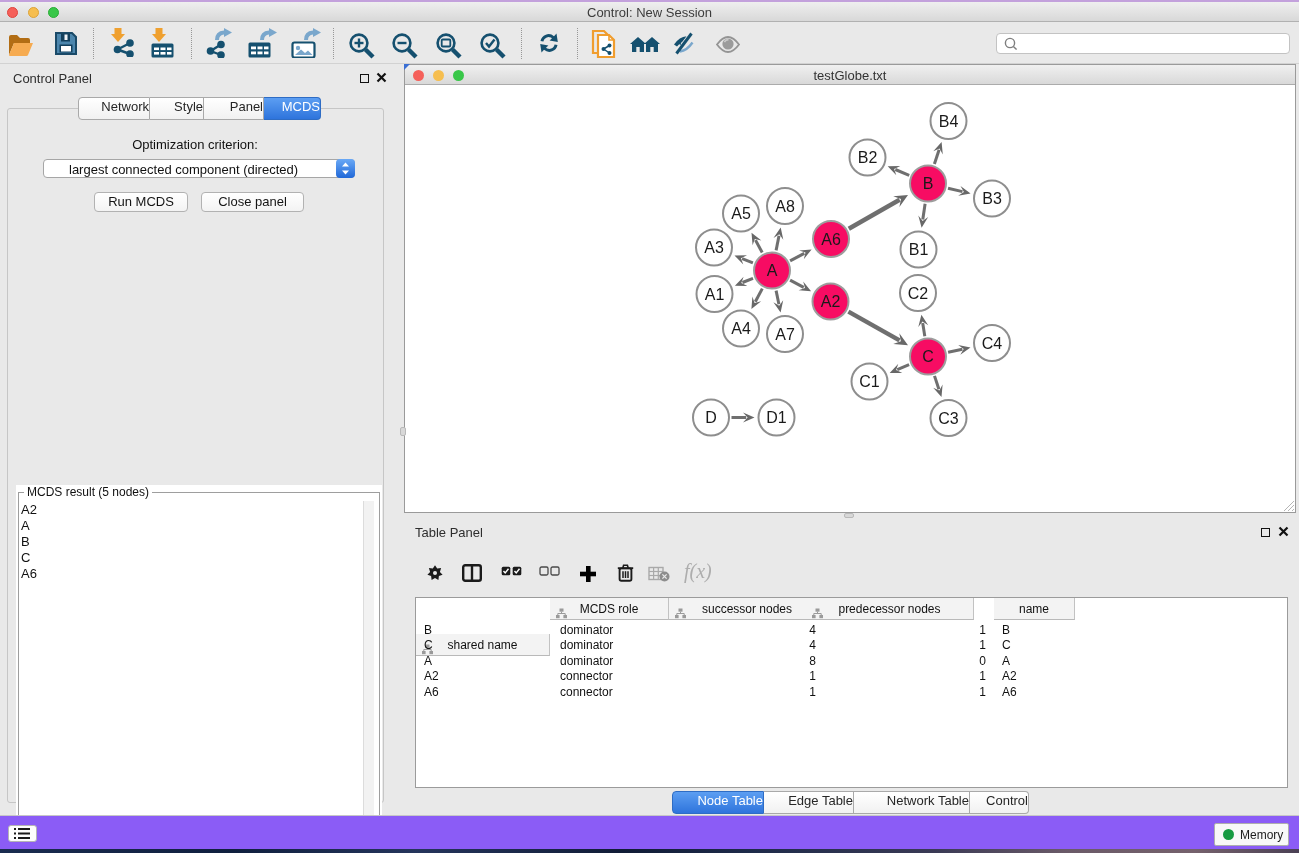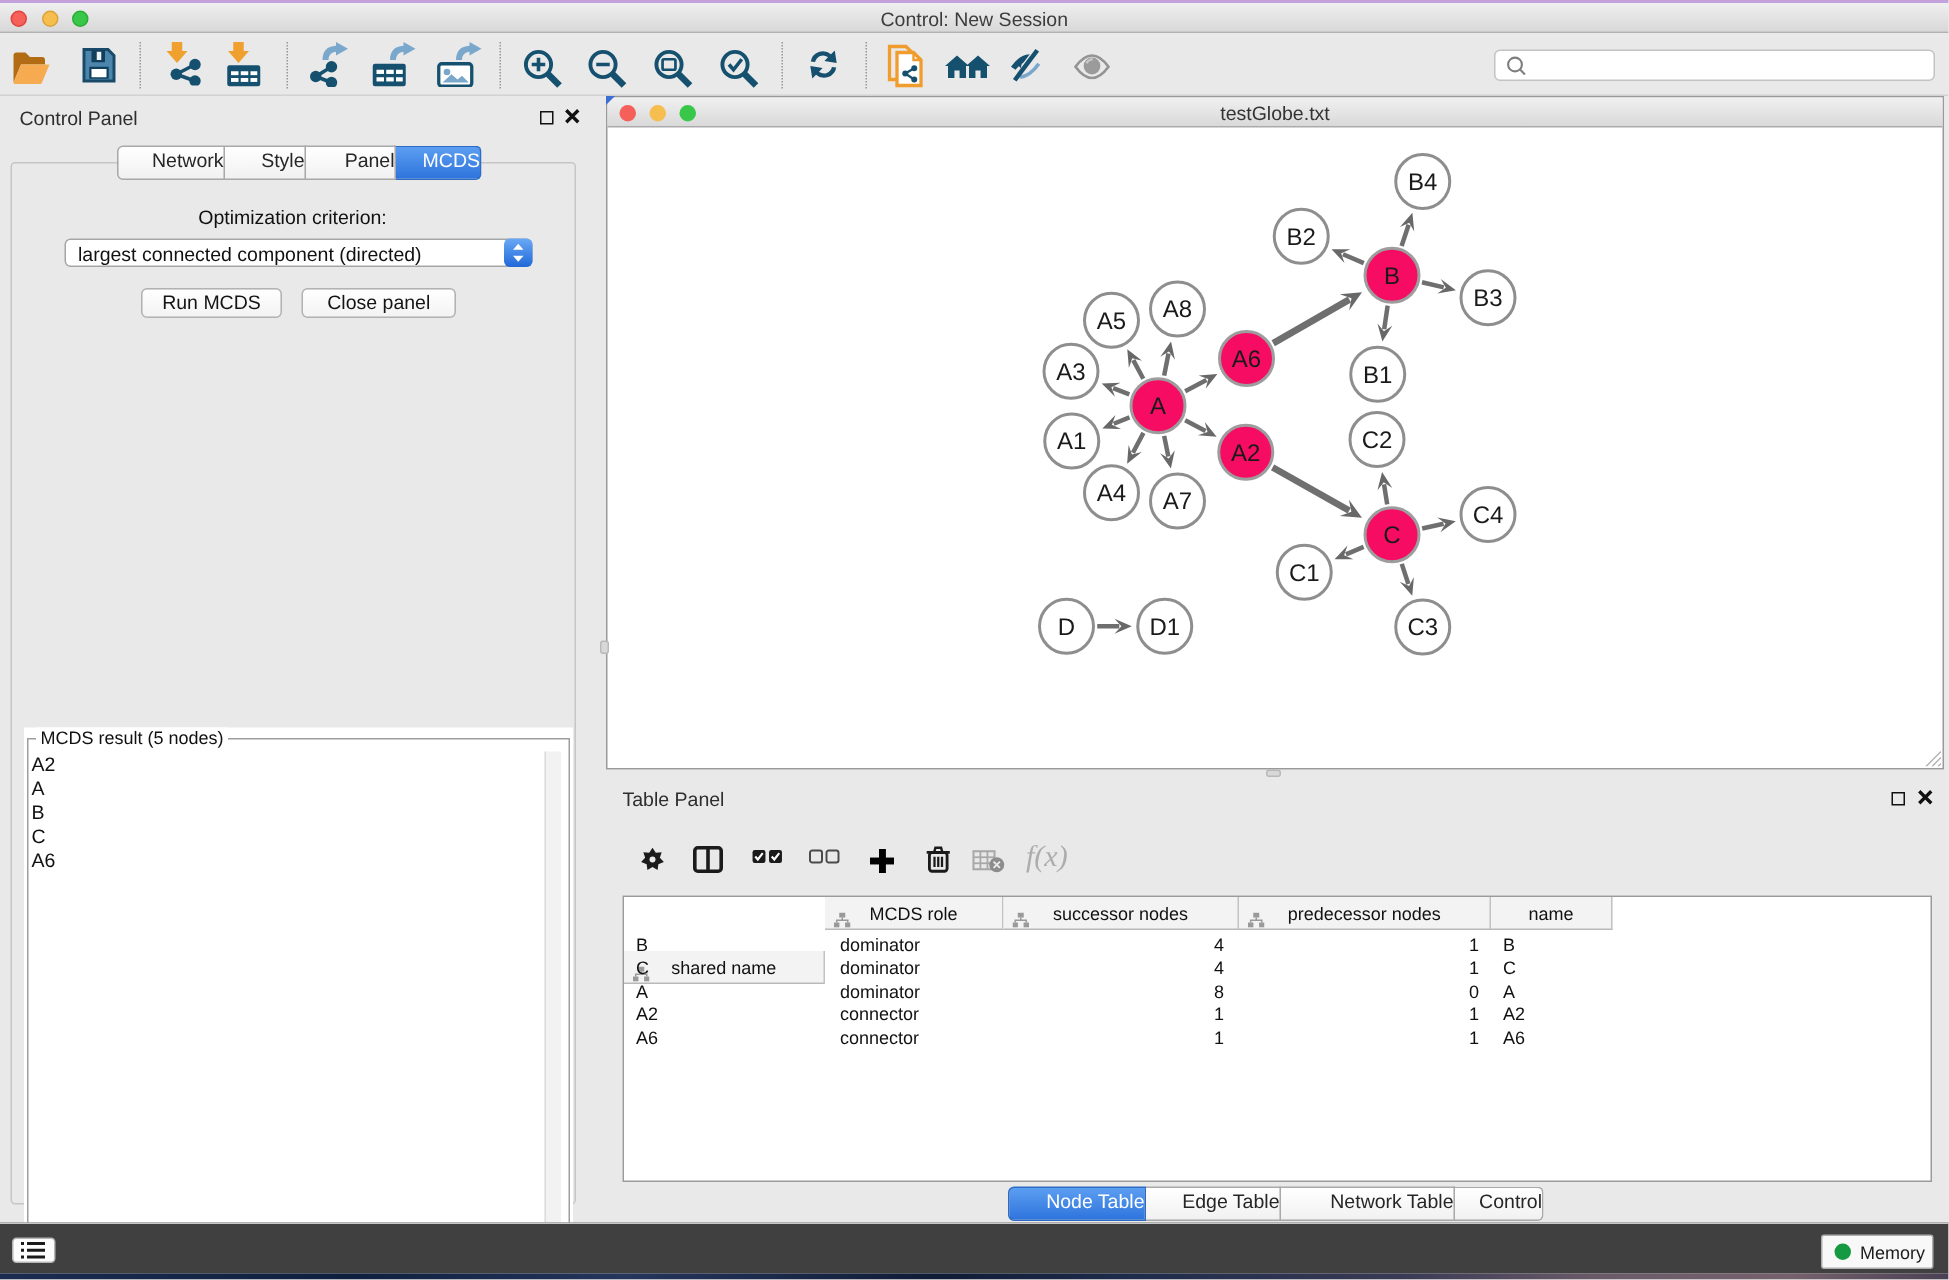--- a/index.html
+++ b/index.html
@@ -25,21 +25,21 @@
 .minsq { position:absolute; width:9px; height:9px; border:1.5px solid #111; }
 .closex { position:absolute; font-size:12px; font-weight:bold; color:#111; }
 .tabrow { position:absolute; display:flex; }
 .tab { height:23px; background:linear-gradient(#ffffff,#f1f1f1); border:1px solid #a9a9a9; border-left:none; font-size:13px; color:#262626; text-align:right; line-height:17px; }
 .tab.first { border-left:1px solid #a9a9a9; border-radius:4px 0 0 4px; }
 .tab.last { border-radius:0 4px 4px 0; }
 .tab.sel { background:linear-gradient(#5c9ef2,#2e74dc); color:#fff; border-color:#2e6cc4; }
 #subpanel { left:7px; top:43.5px; width:377px; height:695px; border:1px solid #c6c6c6; border-radius:3px; }
 #optlabel { left:0; top:73px; width:390px; text-align:center; font-size:13px; color:#111; }
 #dropdown { left:43px; top:95px; width:312px; height:19px; background:#fff; border:1px solid #a6a6a6; border-radius:4px; }
-#dropdown .txt { position:absolute; left:8px; top:2px; font-size:13px; color:#111; }
+#dropdown .txt { position:absolute; left:25px; top:2px; font-size:13px; color:#111; }
 #dropdown .btn { position:absolute; right:-1px; top:-1px; width:19px; height:19px; border-radius:4px; background:linear-gradient(#6aa9f6,#2068d8); }
 .pbtn { position:absolute; height:20px; background:linear-gradient(#ffffff,#f3f3f3); border:1px solid #b2b2b2; border-radius:4px; font-size:13px; color:#141414; text-align:center; line-height:18px; }
 #mcdsbox { left:16px; top:391px; width:366px; height:338px; background:#fff;margin-top:30px; }
 #mcdsbox .fs { position:absolute; left:2px; top:7px; right:2px; bottom:2px; border:1px solid #9e9e9e; }
 #mcdsbox .leg { position:absolute; left:8px; top:0px; background:#fff; padding:0 3px; font-size:12px; color:#111; }
 #mcdsbox .list { position:absolute; left:5px; top:17px; font-size:13px; color:#111; line-height:16px; }
 #mcdsbox .track { position:absolute; right:8px; top:16px; width:11px; bottom:3px; background:#f2f2f2; border-left:1px solid #dcdcdc; }
 
 
 #netwin { left:404px; top:64px; width:892px; height:449px; background:#fff; border:1px solid #9a9a9a; }
@@ -48,21 +48,21 @@
 .tl2 { position:absolute; border-radius:50%; width:11px; height:11px; top:5px; }
 
 
 #tpanel { left:404px; top:513px; width:895px; height:302px; }
 #ttable { position:absolute; left:11px; top:84px; width:873px; height:191px; background:#fff; border:1px solid #9b9b9b; }
 .hcell { position:absolute; top:0; height:22px; background:#f3f3f3; border-right:1px solid #c2c2c2; border-bottom:1px solid #b9b9b9; font-size:12px; color:#111; text-align:center; line-height:22px; }
 .cell { position:absolute; font-size:12px; color:#111; height:15.4px; line-height:15.4px; }
 .btabs { position:absolute; display:flex; }
 
 
-#statusbar { left:0; top:815px; width:1299px; height:34px; background:#404040; border-top:1px solid #c7c7c7; }
+#statusbar { left:0; top:815px; width:1299px; height:34px; background:#8b5cf6; border-top:1px solid #c7c7c7; }
 #dock { left:0; top:849px; width:1299px; height:4px; background:linear-gradient(90deg,#1a2c50,#0f1f3e 18%,#25355c 32%,#101c36 48%,#1e2b4a 58%,#3a3a55 72%,#6a5a68 82%,#75616c 92%,#4a4054); }
 #listbtn { position:absolute; left:8px; top:9px; width:29px; height:17px; background:#fdfdfd; border:1px solid #b5b5b5; border-radius:3px; }
 #membtn { position:absolute; left:1214px; top:7px; width:75px; height:23px; background:#f8f8f8; border:1px solid #aeaeae; border-radius:2px; font-size:12px; color:#1c1c1c; }
 </style>
 </head>
 <body>
 <div class="abs" id="purple"></div>
 <div class="abs" id="titlebar">
   <div class="tl" style="left:7px;background:#f5605a;border:0.5px solid #e0443e;"></div>
   <div class="tl" style="left:27.5px;background:#f6be4f;border:0.5px solid #ddA337;"></div>
@@ -409,21 +409,21 @@
             </g>
           </svg></span>MCDS role</div>
 <div class="hcell" style="left:253px;width:157px;"><span style="position:absolute;left:6px;top:6px;"><svg width="11" height="11" viewBox="0 0 11 11">
             <g fill="#9a9a9a">
               <rect x="3.5" y="0.5" width="4" height="3.2"></rect>
               <rect x="0" y="7" width="3.6" height="3.2"></rect>
               <rect x="7.4" y="7" width="3.6" height="3.2"></rect>
               <path d="M5.5 3.7 L5.5 5.5 M1.8 7 L1.8 5.5 L9.2 5.5 L9.2 7" stroke="#9a9a9a" fill="none" stroke-width="1"></path>
             </g>
           </svg></span>successor nodes</div>
-<div class="hcell" style="left:410px;width:168px;"><span style="position:absolute;left:6px;top:6px;"><svg width="11" height="11" viewBox="0 0 11 11">
+<div class="hcell" style="left:390px;width:168px;"><span style="position:absolute;left:6px;top:6px;"><svg width="11" height="11" viewBox="0 0 11 11">
             <g fill="#9a9a9a">
               <rect x="3.5" y="0.5" width="4" height="3.2"></rect>
               <rect x="0" y="7" width="3.6" height="3.2"></rect>
               <rect x="7.4" y="7" width="3.6" height="3.2"></rect>
               <path d="M5.5 3.7 L5.5 5.5 M1.8 7 L1.8 5.5 L9.2 5.5 L9.2 7" stroke="#9a9a9a" fill="none" stroke-width="1"></path>
             </g>
           </svg></span>predecessor nodes</div>
 <div class="hcell" style="left:578px;width:81px;">name</div>
     <div class="cell" style="left:8px;top:24.5px;">B</div>
 <div class="cell" style="left:144px;top:24.5px;">dominator</div>

